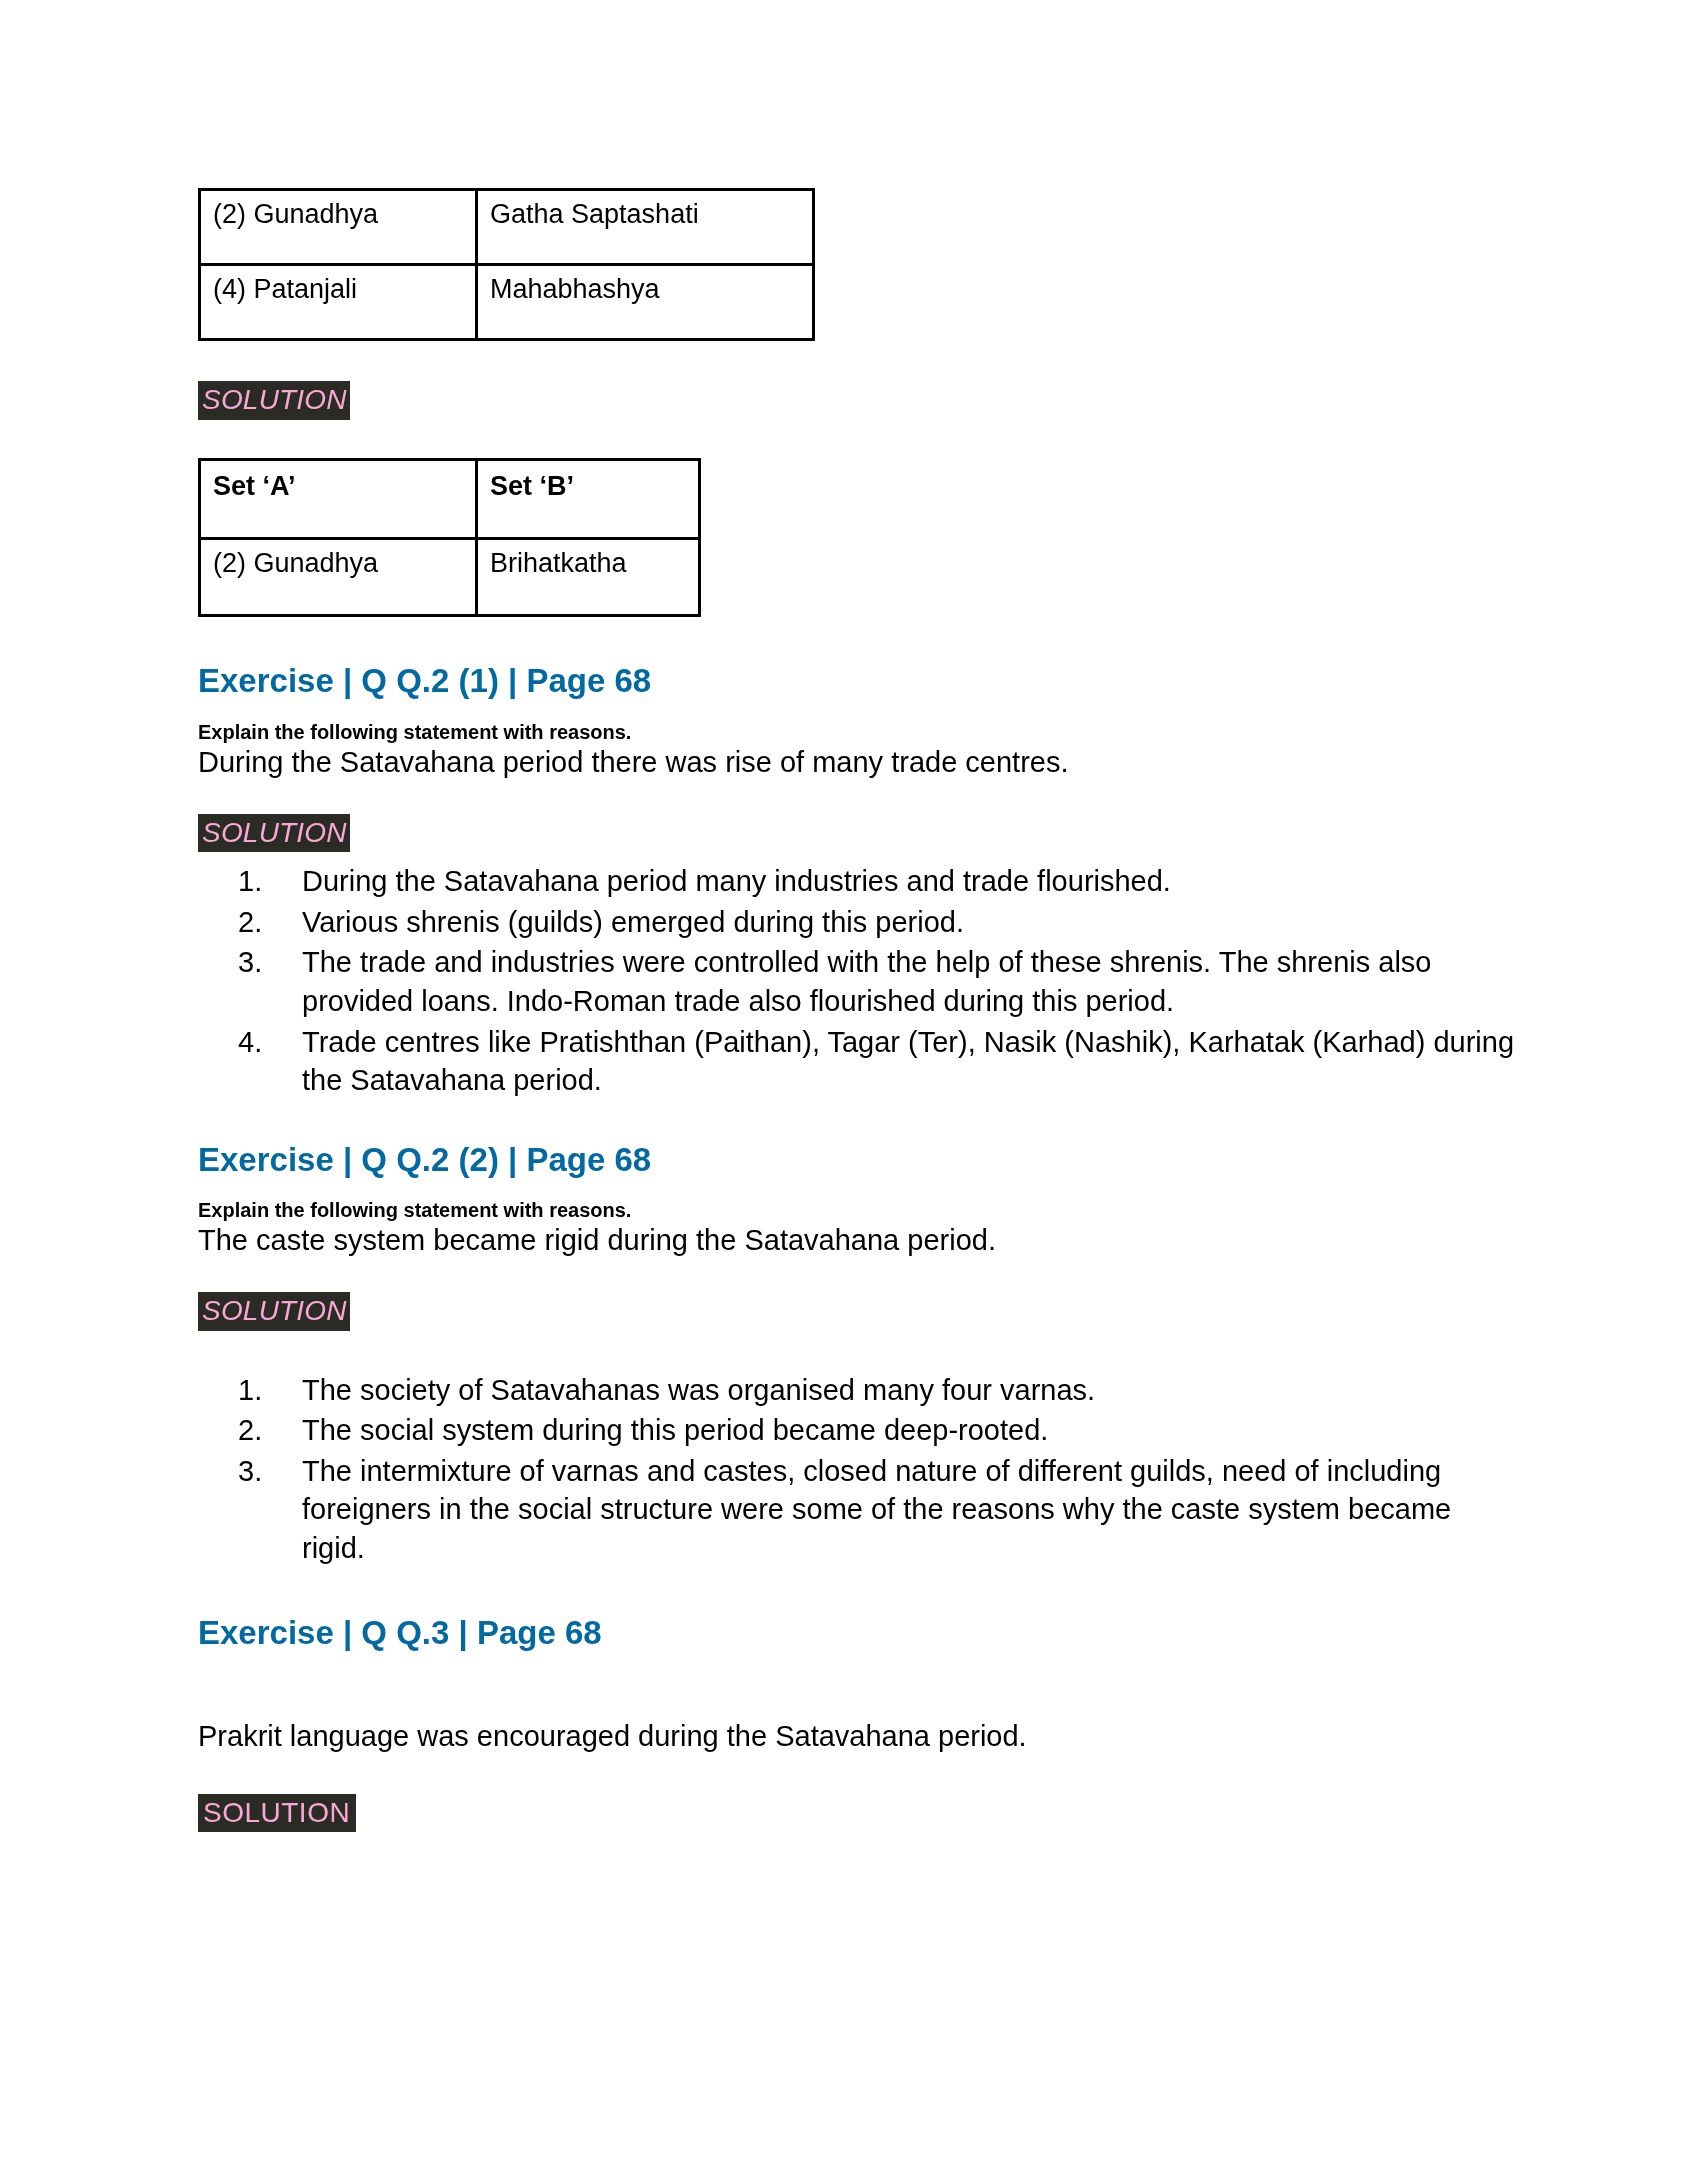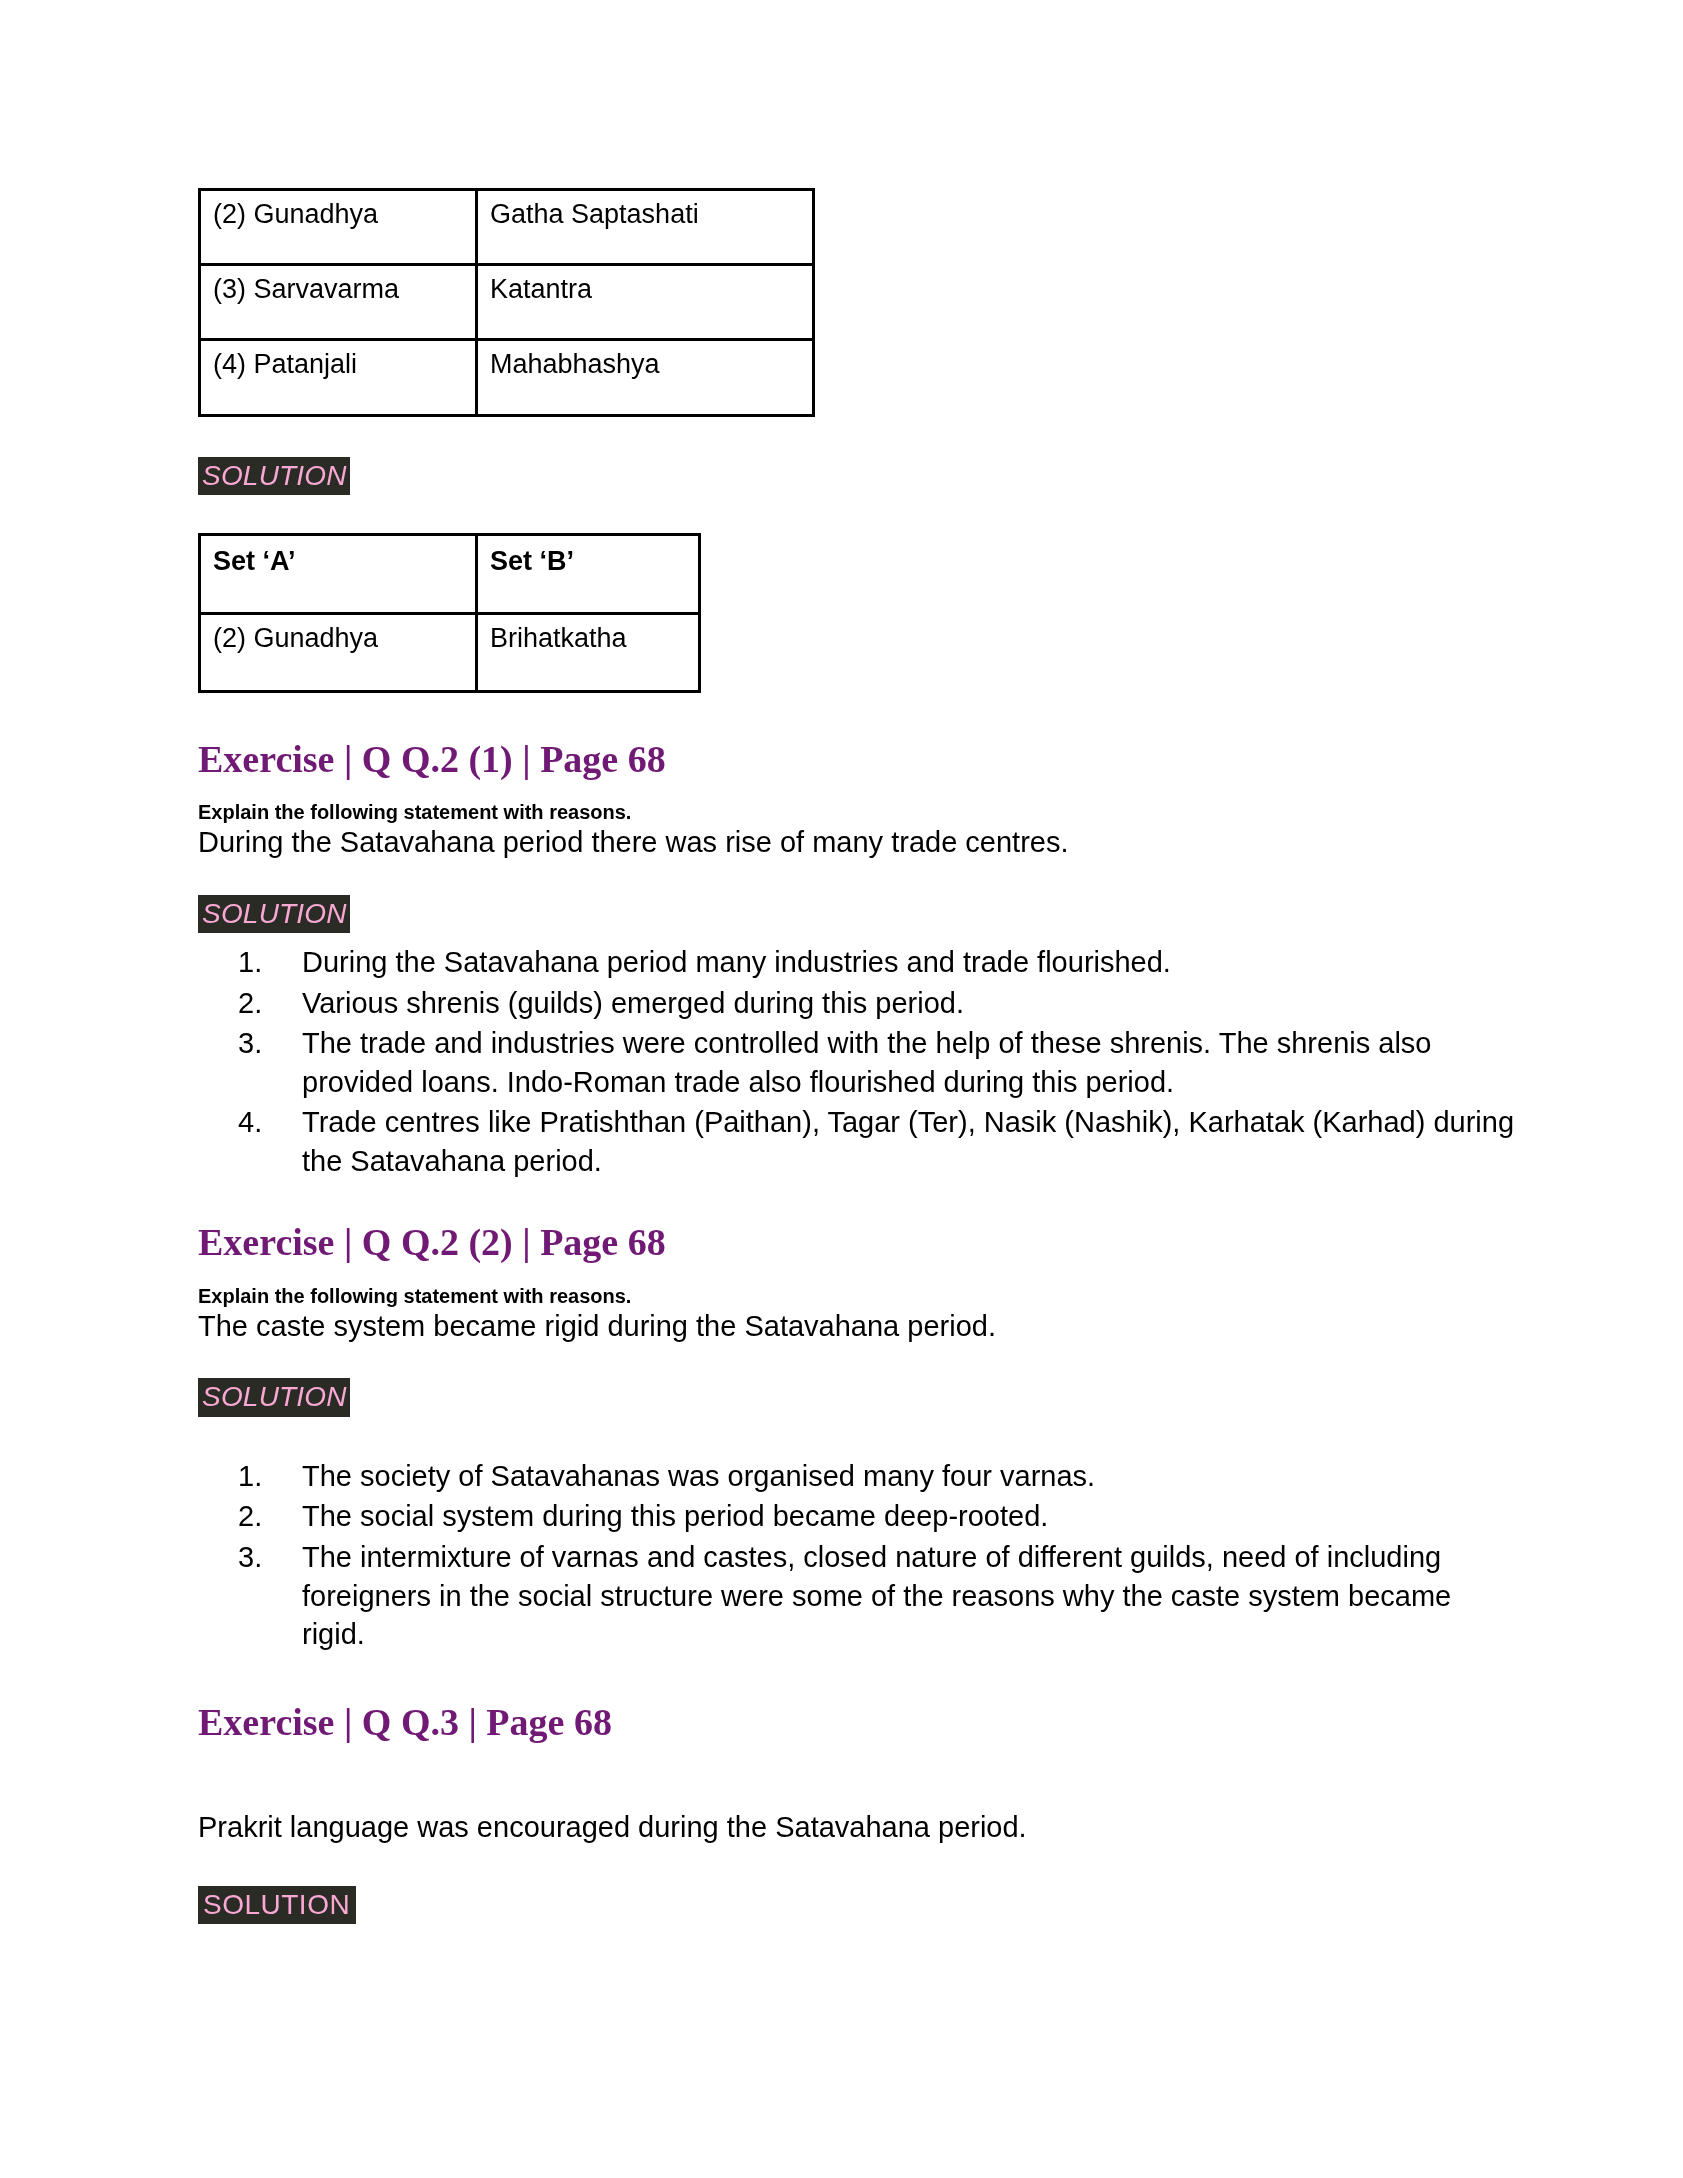--- a/index.html
+++ b/index.html
@@ -72,26 +72,25 @@
     white-space: nowrap;
   }
   .solution-chip.upright {
     font-style: normal;
     letter-spacing: 0.5px;
     padding: 4px 6px 5px 5px;
   }
 
   
   .exercise-heading {
-    color: #701a75;
+    color: #0369a1;
     font-weight: bold;
-    font-size: 38px;
+    font-size: 33px;
     line-height: 1.1;
     white-space: nowrap;
-    font-family: Liberation Serif, serif;
   }
   .statement-bold {
     font-weight: bold;
     font-size: 20px;
     line-height: 1.2;
   }
   .statement-plain {
     font-weight: normal;
     font-size: 29px;
     line-height: 1.25;
@@ -133,24 +132,20 @@
 
     <table class="doc-table match-table">
       <colgroup>
           <col class="c1">
           <col class="c2">
         </colgroup>
       <tbody>
         <tr>
           <td>(2) Gunadhya</td>
           <td>Gatha Saptashati</td>
-        </tr>
-        <tr>
-          <td>(3) Sarvavarma</td>
-          <td>Katantra</td>
         </tr>
         <tr>
           <td>(4) Patanjali</td>
           <td>Mahabhashya</td>
         </tr>
       </tbody>
     </table>
 
     <div class="sp-40"></div>
 

